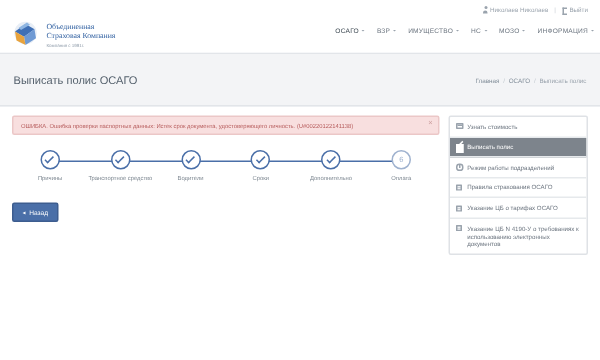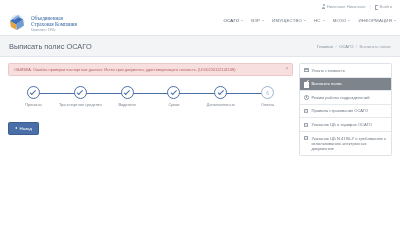--- a/index.html
+++ b/index.html
@@ -77,21 +77,21 @@
   .caret {
     width: 0; height: 0;
     border-left: 1.6px solid transparent;
     border-right: 1.6px solid transparent;
     border-top: 1.8px solid #9aa3ad;
     display: inline-block;
   }
 
   
   .titlestrip {
-    height: 22px;
+    height: 36px;
     background: #f3f4f6;
     border-top: 0.5px solid #e2e5e9;
     border-bottom: 0.5px solid #e2e5e9;
     display: flex;
     align-items: center;
     justify-content: space-between;
     padding: 0 9px;
   }
   .page-title { font-size: 7.4px; color: #55616d; font-weight: normal; white-space: nowrap; }
   .breadcrumb { display: flex; align-items: center; gap: 2.5px; font-size: 4.2px; color: #9aa3ad; }

